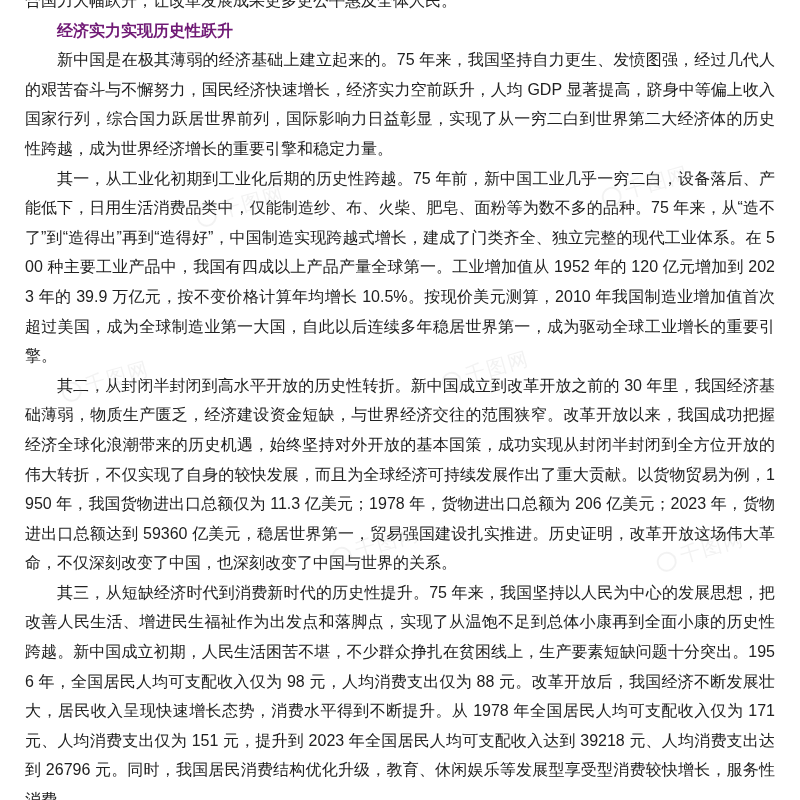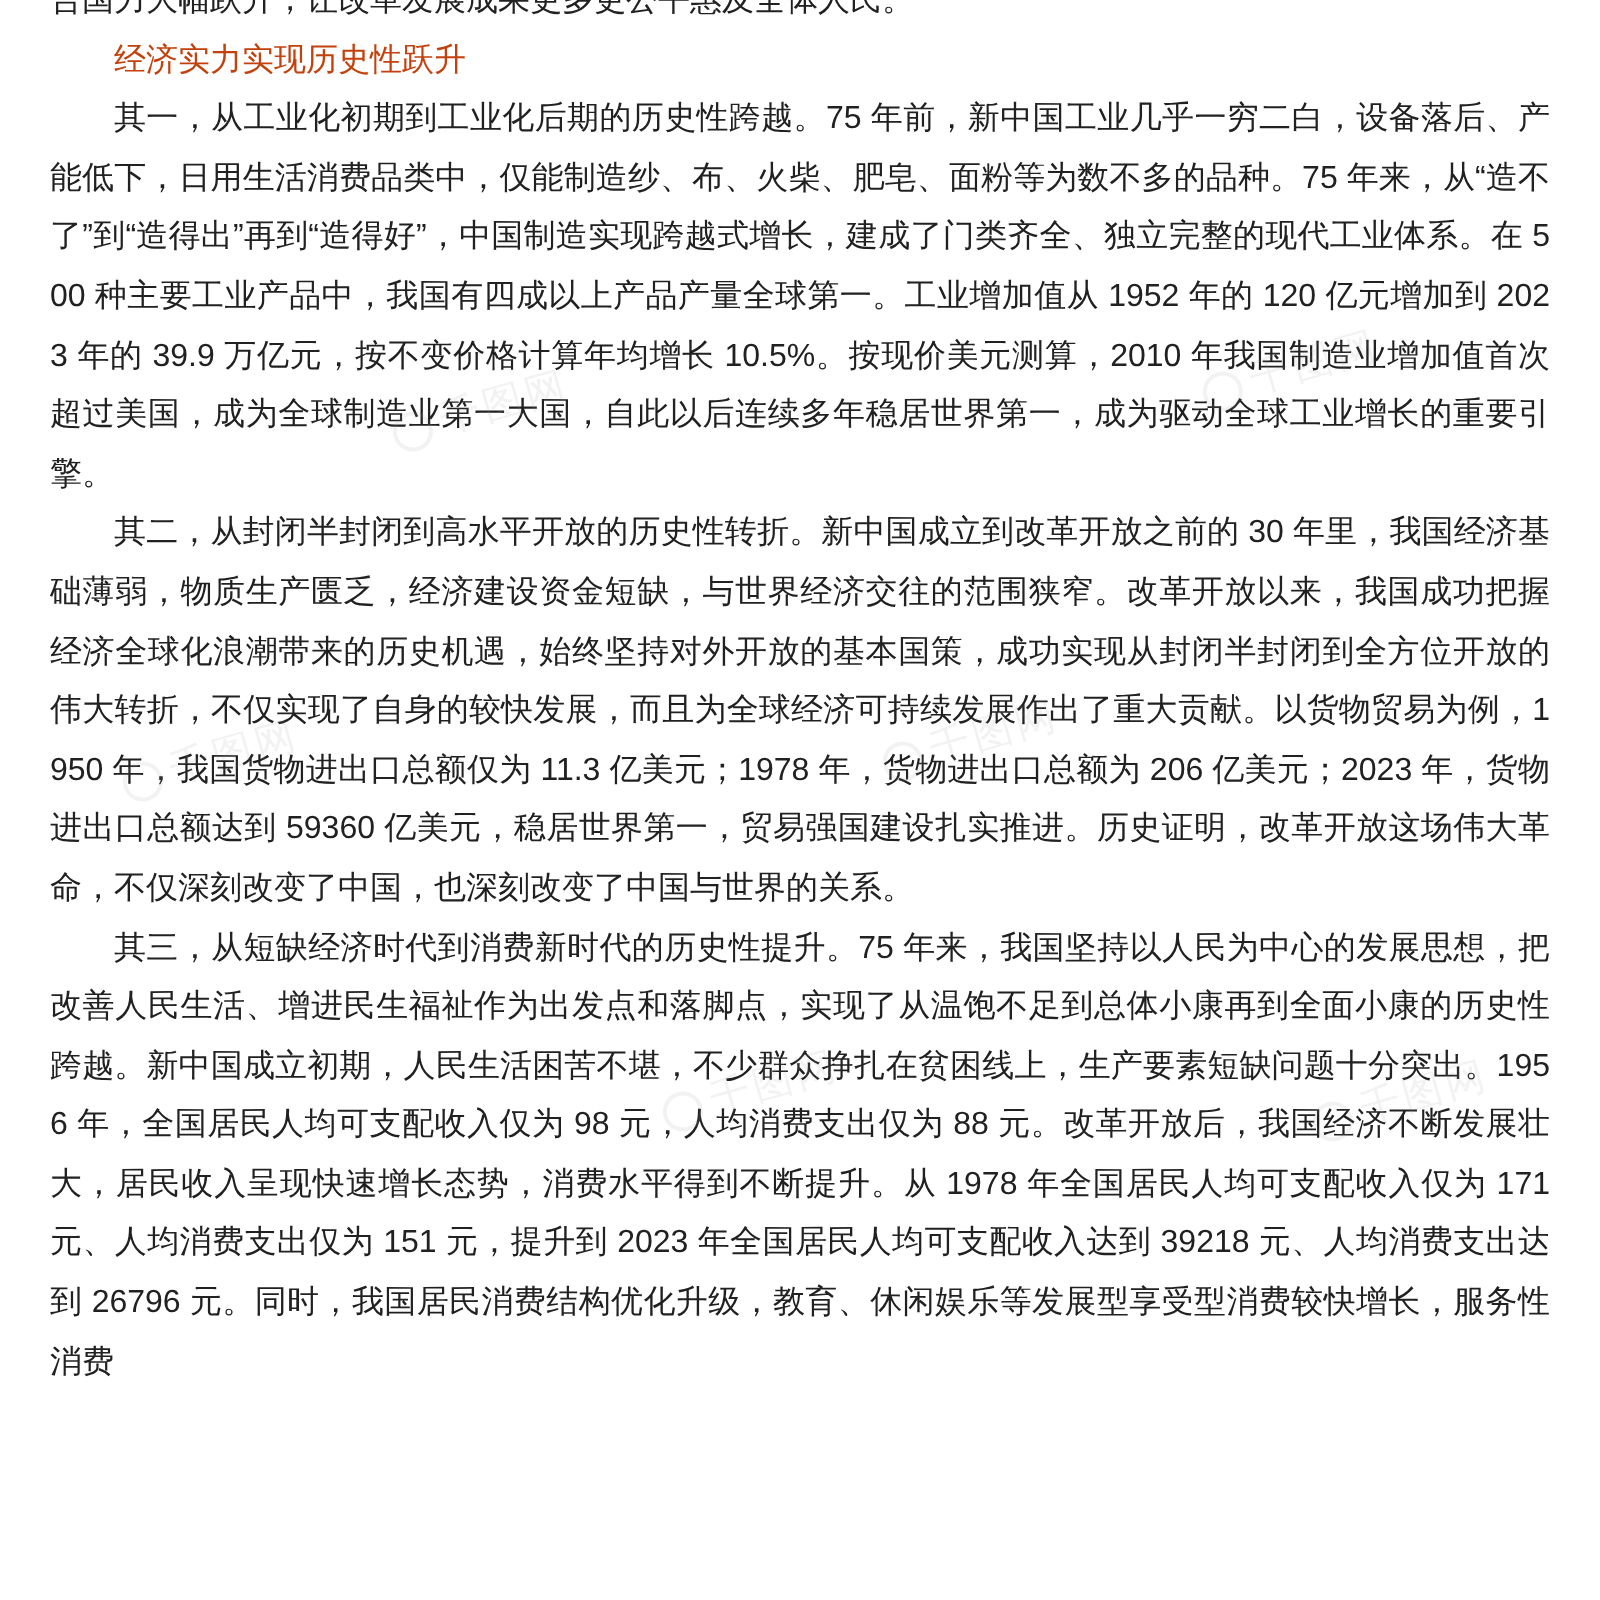--- a/index.html
+++ b/index.html
@@ -27,24 +27,24 @@
   .page p {
     margin: 0;
     text-indent: 2em;
   }
   .page p.continuation {
     text-indent: 0;               
   }
   .page h3 {
     margin: 0;
     font-size: 16px;
-    font-weight: normal;
+    font-weight: bold;
     line-height: 29.6px;
     text-indent: 2em;
-    color: #c2410c;
+    color: #701a75;
   }
   .watermark-layer {
     position: absolute;
     inset: 0;
     pointer-events: none;
     z-index: 2;
   }
   .watermark {
     position: absolute;
     color: #9a9a9a;
@@ -75,20 +75,21 @@
     <span class="watermark" style="top:380px; left:60px;"><span class="wm-logo"></span><span>千图网</span></span>
     <span class="watermark" style="top:370px; left:440px;"><span class="wm-logo"></span><span>千图网</span></span>
     <span class="watermark" style="top:545px; left:330px;"><span class="wm-logo"></span><span>千图网</span></span>
     <span class="watermark" style="top:550px; left:655px;"><span class="wm-logo"></span><span>千图网</span></span>
   </div>
 
   <p class="continuation">合国力大幅跃升，让改革发展成果更多更公平惠及全体人民。</p>
 
   <h3>经济实力实现历史性跃升</h3>
 
+  <p>新中国是在极其薄弱的经济基础上建立起来的。75 年来，我国坚持自力更生、发愤图强，经过几代人的艰苦奋斗与不懈努力，国民经济快速增长，经济实力空前跃升，人均 GDP 显著提高，跻身中等偏上收入国家行列，综合国力跃居世界前列，国际影响力日益彰显，实现了从一穷二白到世界第二大经济体的历史性跨越，成为世界经济增长的重要引擎和稳定力量。</p>
 
   <p>其一，从工业化初期到工业化后期的历史性跨越。75 年前，新中国工业几乎一穷二白，设备落后、产能低下，日用生活消费品类中，仅能制造纱、布、火柴、肥皂、面粉等为数不多的品种。75 年来，从“造不了”到“造得出”再到“造得好”，中国制造实现跨越式增长，建成了门类齐全、独立完整的现代工业体系。在 500 种主要工业产品中，我国有四成以上产品产量全球第一。工业增加值从 1952 年的 120 亿元增加到 2023 年的 39.9 万亿元，按不变价格计算年均增长 10.5%。按现价美元测算，2010 年我国制造业增加值首次超过美国，成为全球制造业第一大国，自此以后连续多年稳居世界第一，成为驱动全球工业增长的重要引擎。</p>
 
   <p>其二，从封闭半封闭到高水平开放的历史性转折。新中国成立到改革开放之前的 30 年里，我国经济基础薄弱，物质生产匮乏，经济建设资金短缺，与世界经济交往的范围狭窄。改革开放以来，我国成功把握经济全球化浪潮带来的历史机遇，始终坚持对外开放的基本国策，成功实现从封闭半封闭到全方位开放的伟大转折，不仅实现了自身的较快发展，而且为全球经济可持续发展作出了重大贡献。以货物贸易为例，1950 年，我国货物进出口总额仅为 11.3 亿美元；1978 年，货物进出口总额为 206 亿美元；2023 年，货物进出口总额达到 59360 亿美元，稳居世界第一，贸易强国建设扎实推进。历史证明，改革开放这场伟大革命，不仅深刻改变了中国，也深刻改变了中国与世界的关系。</p>
 
   <p>其三，从短缺经济时代到消费新时代的历史性提升。75 年来，我国坚持以人民为中心的发展思想，把改善人民生活、增进民生福祉作为出发点和落脚点，实现了从温饱不足到总体小康再到全面小康的历史性跨越。新中国成立初期，人民生活困苦不堪，不少群众挣扎在贫困线上，生产要素短缺问题十分突出。1956 年，全国居民人均可支配收入仅为 98 元，人均消费支出仅为 88 元。改革开放后，我国经济不断发展壮大，居民收入呈现快速增长态势，消费水平得到不断提升。从 1978 年全国居民人均可支配收入仅为 171 元、人均消费支出仅为 151 元，提升到 2023 年全国居民人均可支配收入达到 39218 元、人均消费支出达到 26796 元。同时，我国居民消费结构优化升级，教育、休闲娱乐等发展型享受型消费较快增长，服务性消费</p>
 
 </div>
 
 </body></html>

